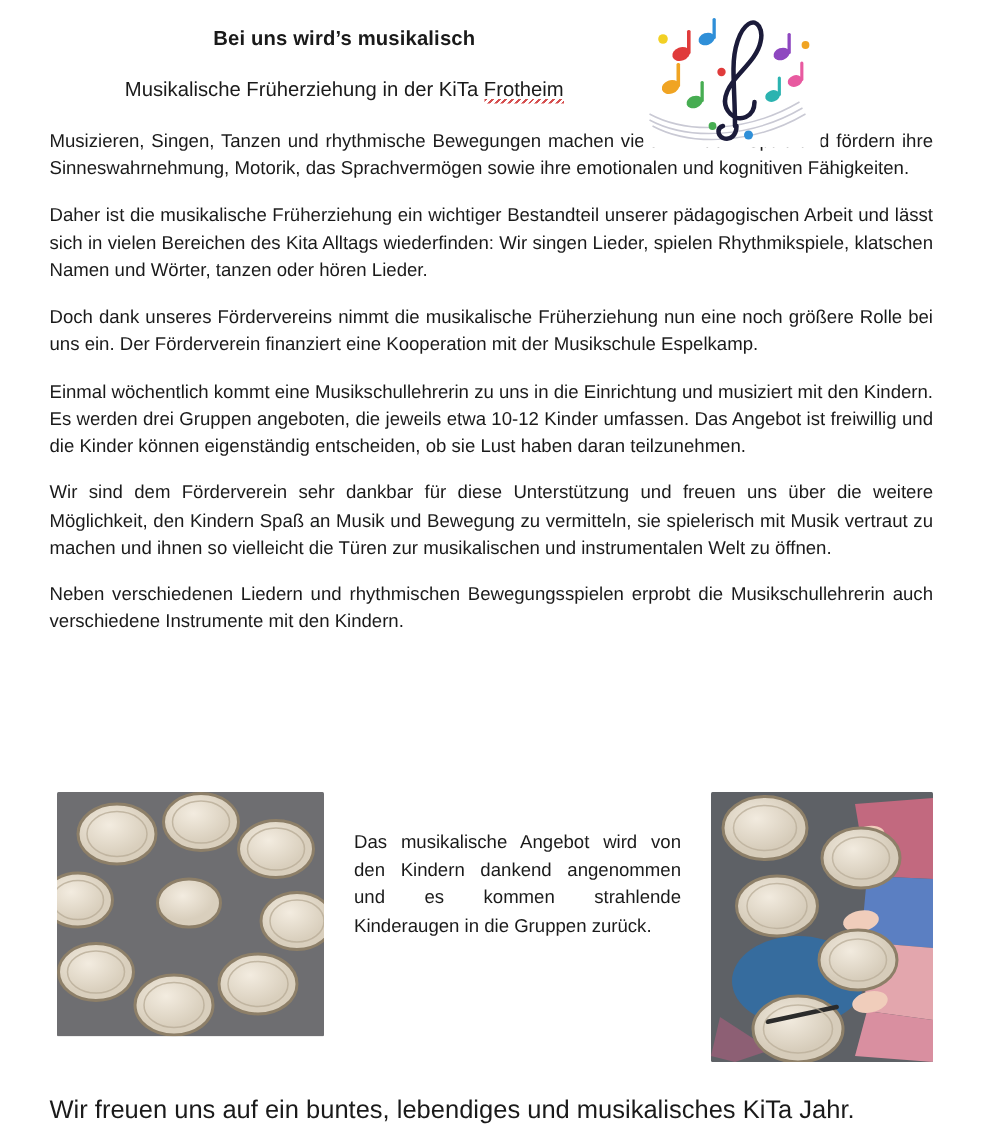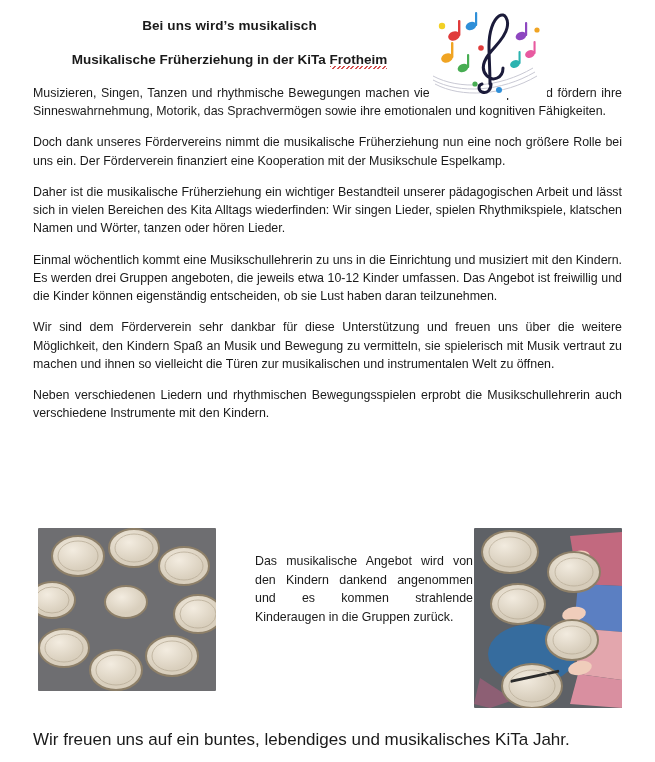--- a/index.html
+++ b/index.html
@@ -28,21 +28,21 @@
   }
   .title-main {
     font-size: 13.5px;
     font-weight: bold;
     letter-spacing: 0.1px;
     margin: 8px 0 0 0;
     text-align: center;
   }
   .title-sub {
     font-size: 13.5px;
-    font-weight: bold;
+    font-weight: normal;
     margin: 19px 0 0 0;
     text-align: right;
     position: relative;
     display: inline-block;
   }
   .spell {
     position: relative;
     display: inline-block;
   }
   .spell::after {
@@ -106,21 +106,20 @@
     height: 180px;
   }
   .mid-text {
     position: absolute;
     left: 203px;
     top: 24px;
     width: 218px;
     font-size: 12.4px;
     line-height: 1.5;
     text-align: justify;
-    margin-left: 19px;
   }
   .closing {
     position: absolute;
     left: 33px;
     top: 728px;
     width: 589px;
     font-size: 17px;
   }
 </style>
 </head>
@@ -181,22 +180,22 @@
     </svg>
   </div>
 
   <div class="title-block">
     <div class="title-main">Bei uns wird’s musikalisch</div>
     <div class="title-sub"><span>Musikalische Früherziehung in der KiTa </span><span class="spell">Frotheim</span></div>
   </div>
 
   <div class="text-col body-text">
     <p class="para">Musizieren, Singen, Tanzen und rhythmische Bewegungen machen vielen Kindern Spaß und fördern ihre Sinneswahrnehmung, Motorik, das Sprachvermögen sowie ihre emotionalen und kognitiven Fähigkeiten.</p>
+    <p class="para">Daher ist die musikalische Früherziehung ein wichtiger Bestandteil unserer pädagogischen Arbeit und lässt sich in vielen Bereichen des Kita Alltags wiederfinden: Wir singen Lieder, spielen Rhythmikspiele, klatschen Namen und Wörter, tanzen oder hören Lieder.</p>
     <p class="para">Doch dank unseres Fördervereins nimmt die musikalische Früherziehung nun eine noch größere Rolle bei uns ein. Der Förderverein finanziert eine Kooperation mit der Musikschule Espelkamp.</p>
-    <p class="para">Daher ist die musikalische Früherziehung ein wichtiger Bestandteil unserer pädagogischen Arbeit und lässt sich in vielen Bereichen des Kita Alltags wiederfinden: Wir singen Lieder, spielen Rhythmikspiele, klatschen Namen und Wörter, tanzen oder hören Lieder.</p>
     <p class="para">Einmal wöchentlich kommt eine Musikschullehrerin zu uns in die Einrichtung und musiziert mit den Kindern. Es werden drei Gruppen angeboten, die jeweils etwa 10-12 Kinder umfassen. Das Angebot ist freiwillig und die Kinder können eigenständig entscheiden, ob sie Lust haben daran teilzunehmen.</p>
     <p class="para">Wir sind dem Förderverein sehr dankbar für diese Unterstützung und freuen uns über die weitere Möglichkeit, den Kindern Spaß an Musik und Bewegung zu vermitteln, sie spielerisch mit Musik vertraut zu machen und ihnen so vielleicht die Türen zur musikalischen und instrumentalen Welt zu öffnen.</p>
     <p class="para">Neben verschiedenen Liedern und rhythmischen Bewegungsspielen erprobt die Musikschullehrerin auch verschiedene Instrumente mit den Kindern.</p>
   </div>
 
   <div class="lower">
 
     <div class="photo photo-left">
       <svg width="178" height="163" viewBox="0 0 178 163" xmlns="http://www.w3.org/2000/svg" aria-hidden="true">
         <rect width="178" height="163" fill="#6e6e71"></rect>

